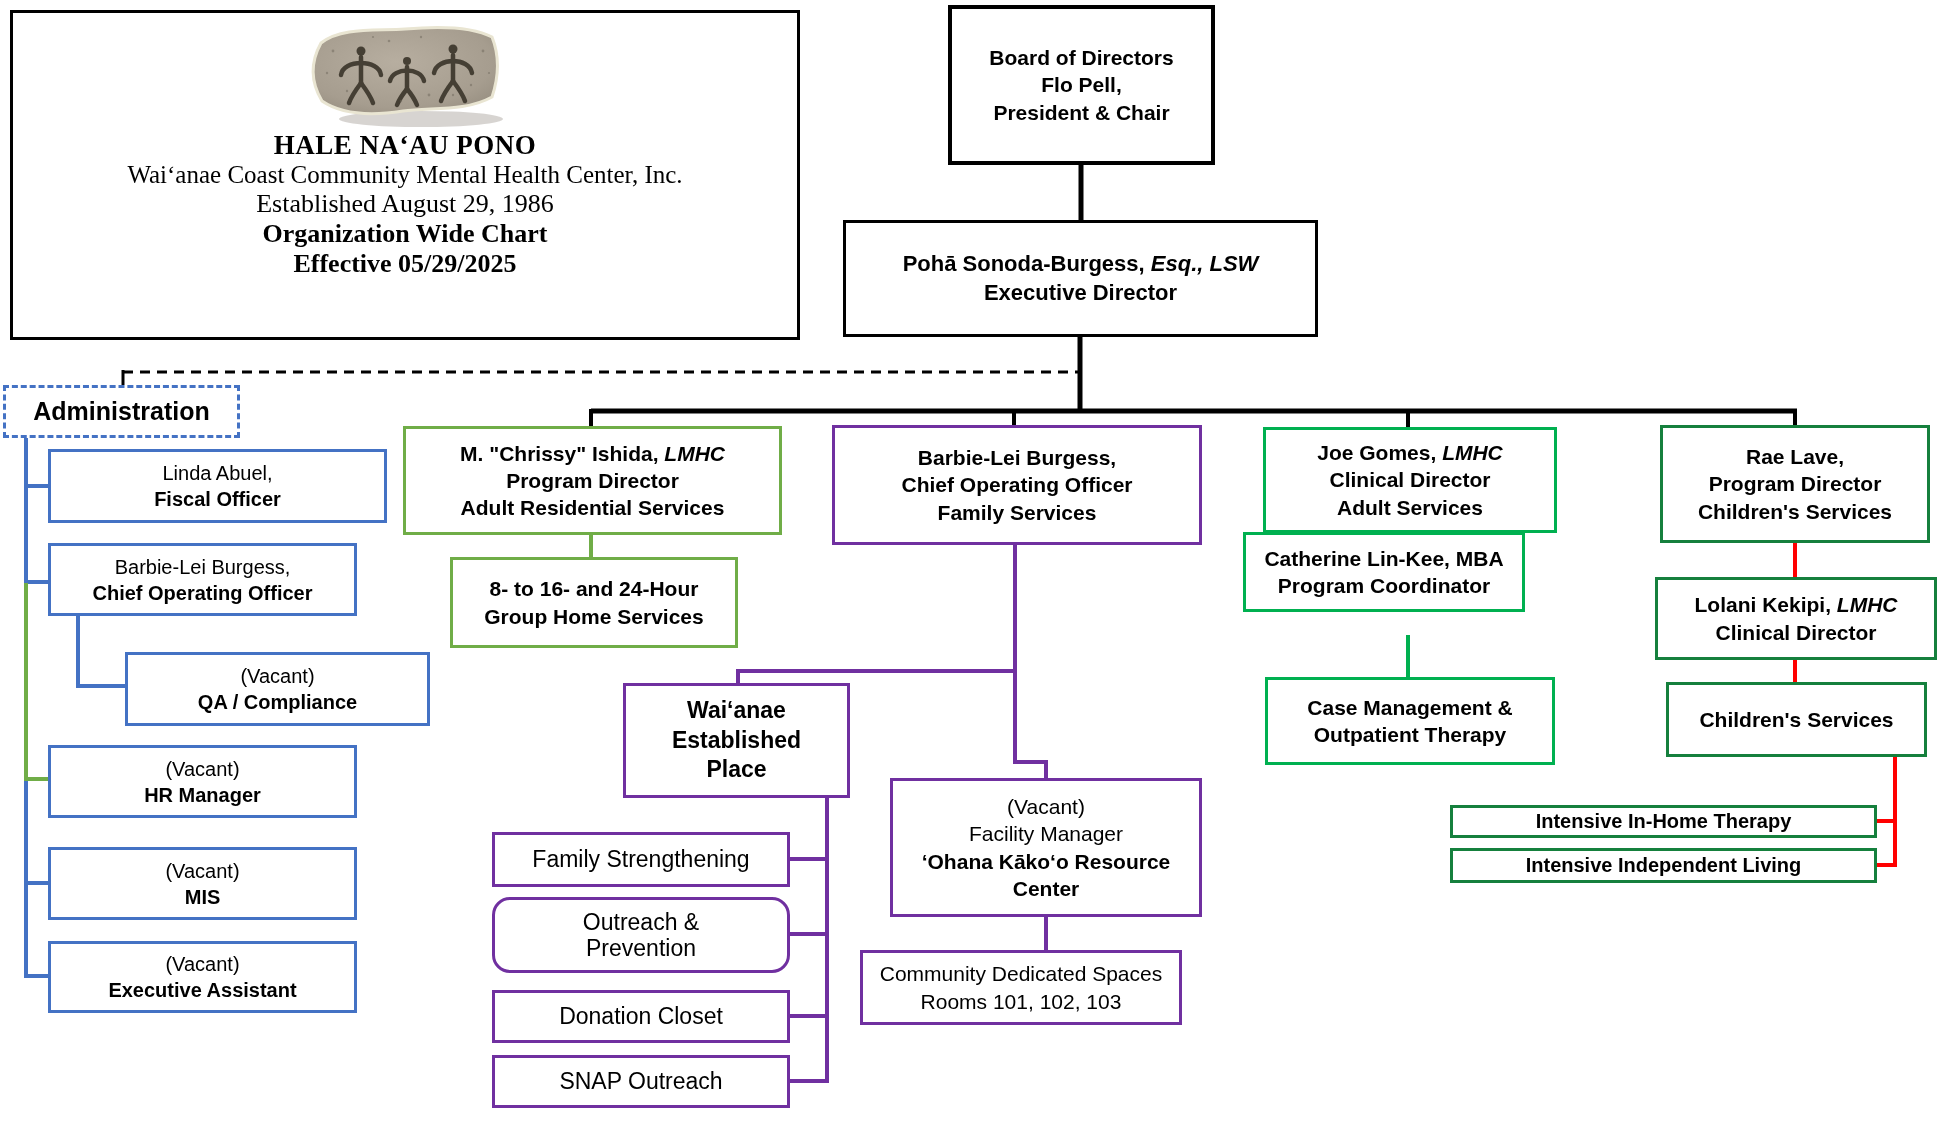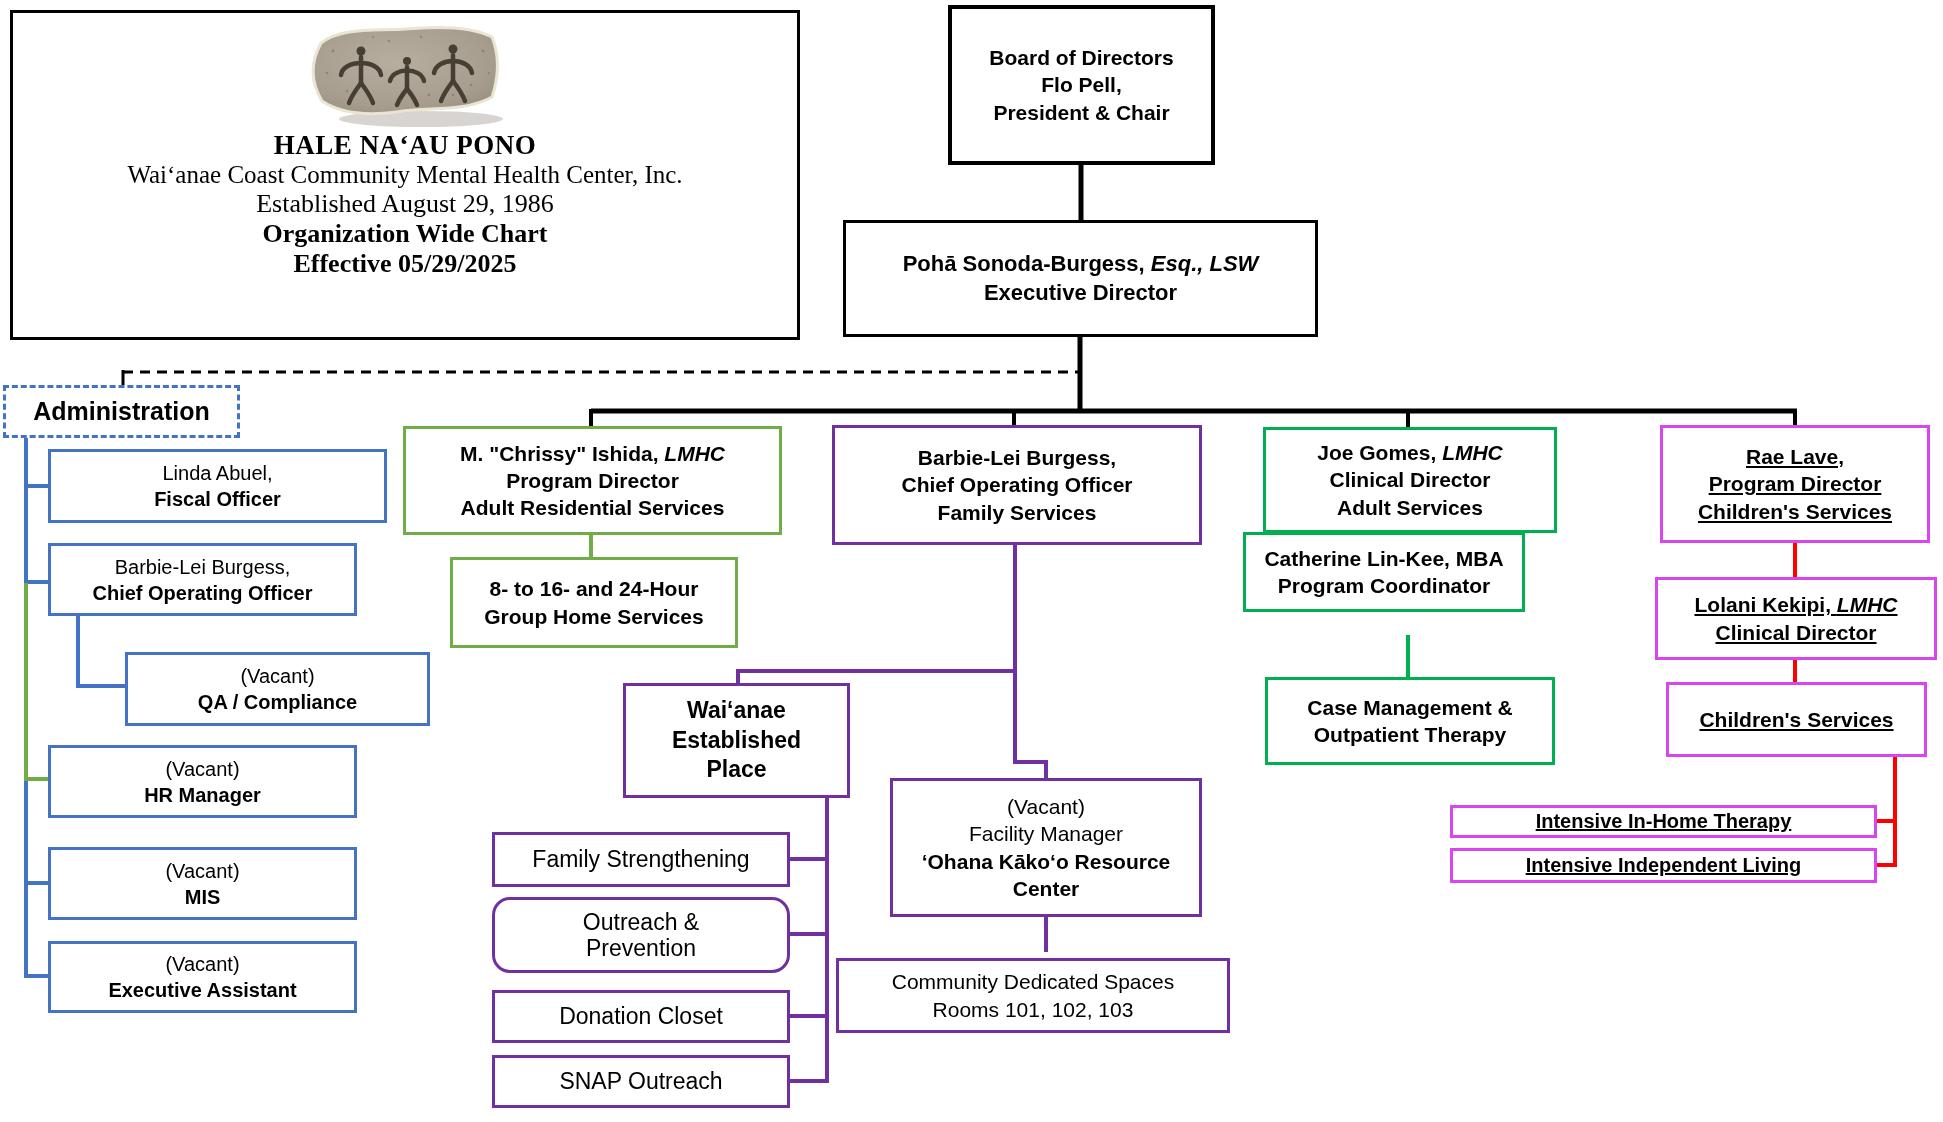--- a/index.html
+++ b/index.html
@@ -8,21 +8,21 @@
   #lines{position:absolute;left:0;top:0;z-index:1;}
   .box{position:absolute;z-index:2;background:#fff;box-sizing:border-box;
        display:flex;flex-direction:column;justify-content:center;align-items:center;
        text-align:center;line-height:1.3;}
   .b-black{border:3px solid #000;}
   .b-black-thick{border:4px solid #000;}
   .b-blue{border:3px solid #4472C4;}
   .b-green{border:3px solid #70AD47;}
   .b-bgreen{border:3px solid #00B050;}
   .b-purple{border:3px solid #7030A0;}
-  .b-red{border:3px solid #d946ef;text-decoration:underline;}
+  .b-red{border:3px solid #15803d;}
   .b-dash-blue{border:3px dashed #4472C4;}
   .bold{font-weight:bold;}
   .it{font-style:italic;}
   .fs20{font-size:20px;}
   .fs21{font-size:21px;}
   .fs23{font-size:23px;}
   .fs25{font-size:25px;font-weight:bold;}
   .tight{line-height:1.15;}
   
   #header-card{position:absolute;left:10px;top:10px;width:790px;height:330px;z-index:2;
@@ -214,21 +214,21 @@
     <div class="ln">Donation Closet</div>
   </div>
   <div class="box b-purple fs23" style="left:492px;top:1055px;width:298px;height:53px;">
     <div class="ln">SNAP Outreach</div>
   </div>
   <div class="box b-purple fs21" style="left:890px;top:778px;width:312px;height:139px;padding:0 8px;">
     <div class="ln">(Vacant)</div>
     <div class="ln">Facility Manager</div>
     <div class="ln bold">‘Ohana Kāko‘o Resource Center</div>
   </div>
-  <div class="box b-purple fs21" style="left:836px;top:950px;width:394px;height:75px;margin-top:8px;">
+  <div class="box b-purple fs21" style="left:860px;top:950px;width:322px;height:75px;">
     <div class="ln">Community Dedicated Spaces</div>
     <div class="ln">Rooms 101, 102, 103</div>
   </div>
 
   <div class="box b-bgreen bold fs21" style="left:1263px;top:427px;width:294px;height:106px;">
     <div class="ln">
       <span>Joe Gomes,</span>
       <span class="it">LMHC</span>
     </div>
     <div class="ln">Clinical Director</div>

